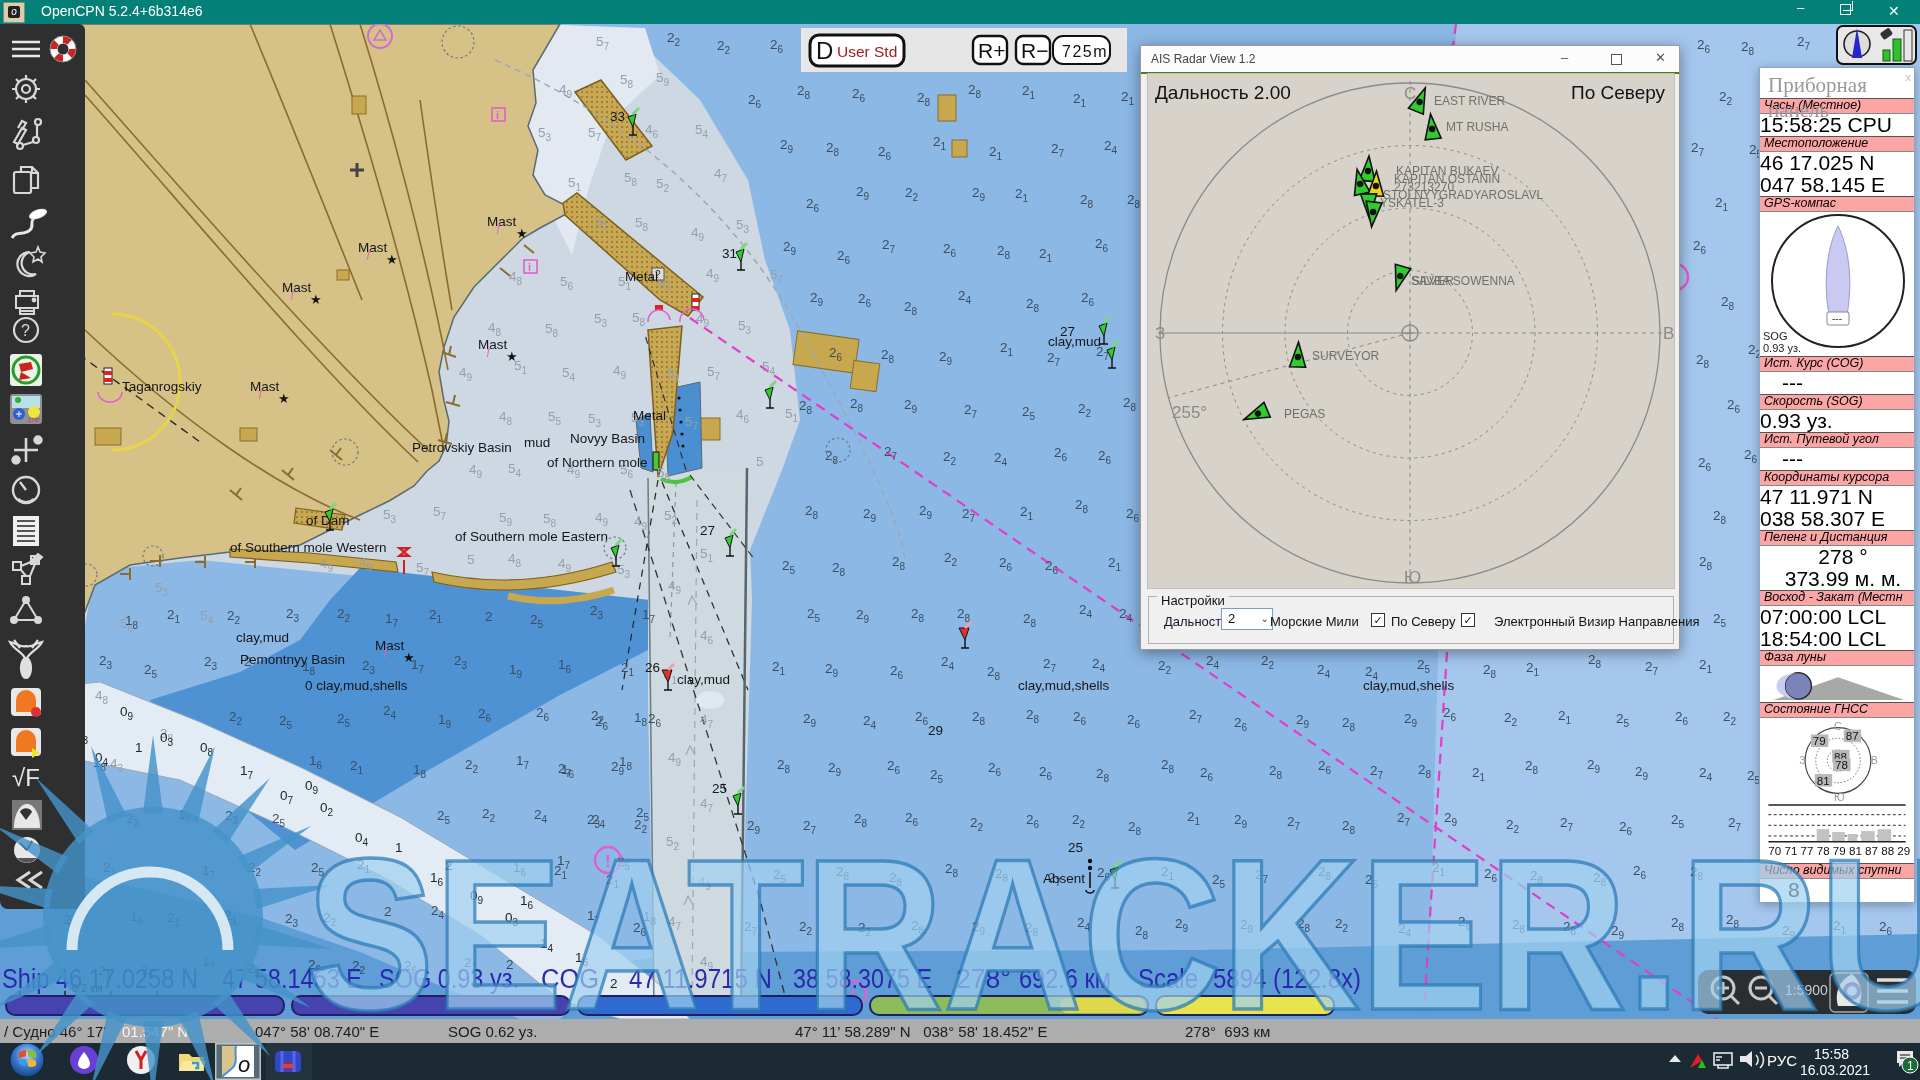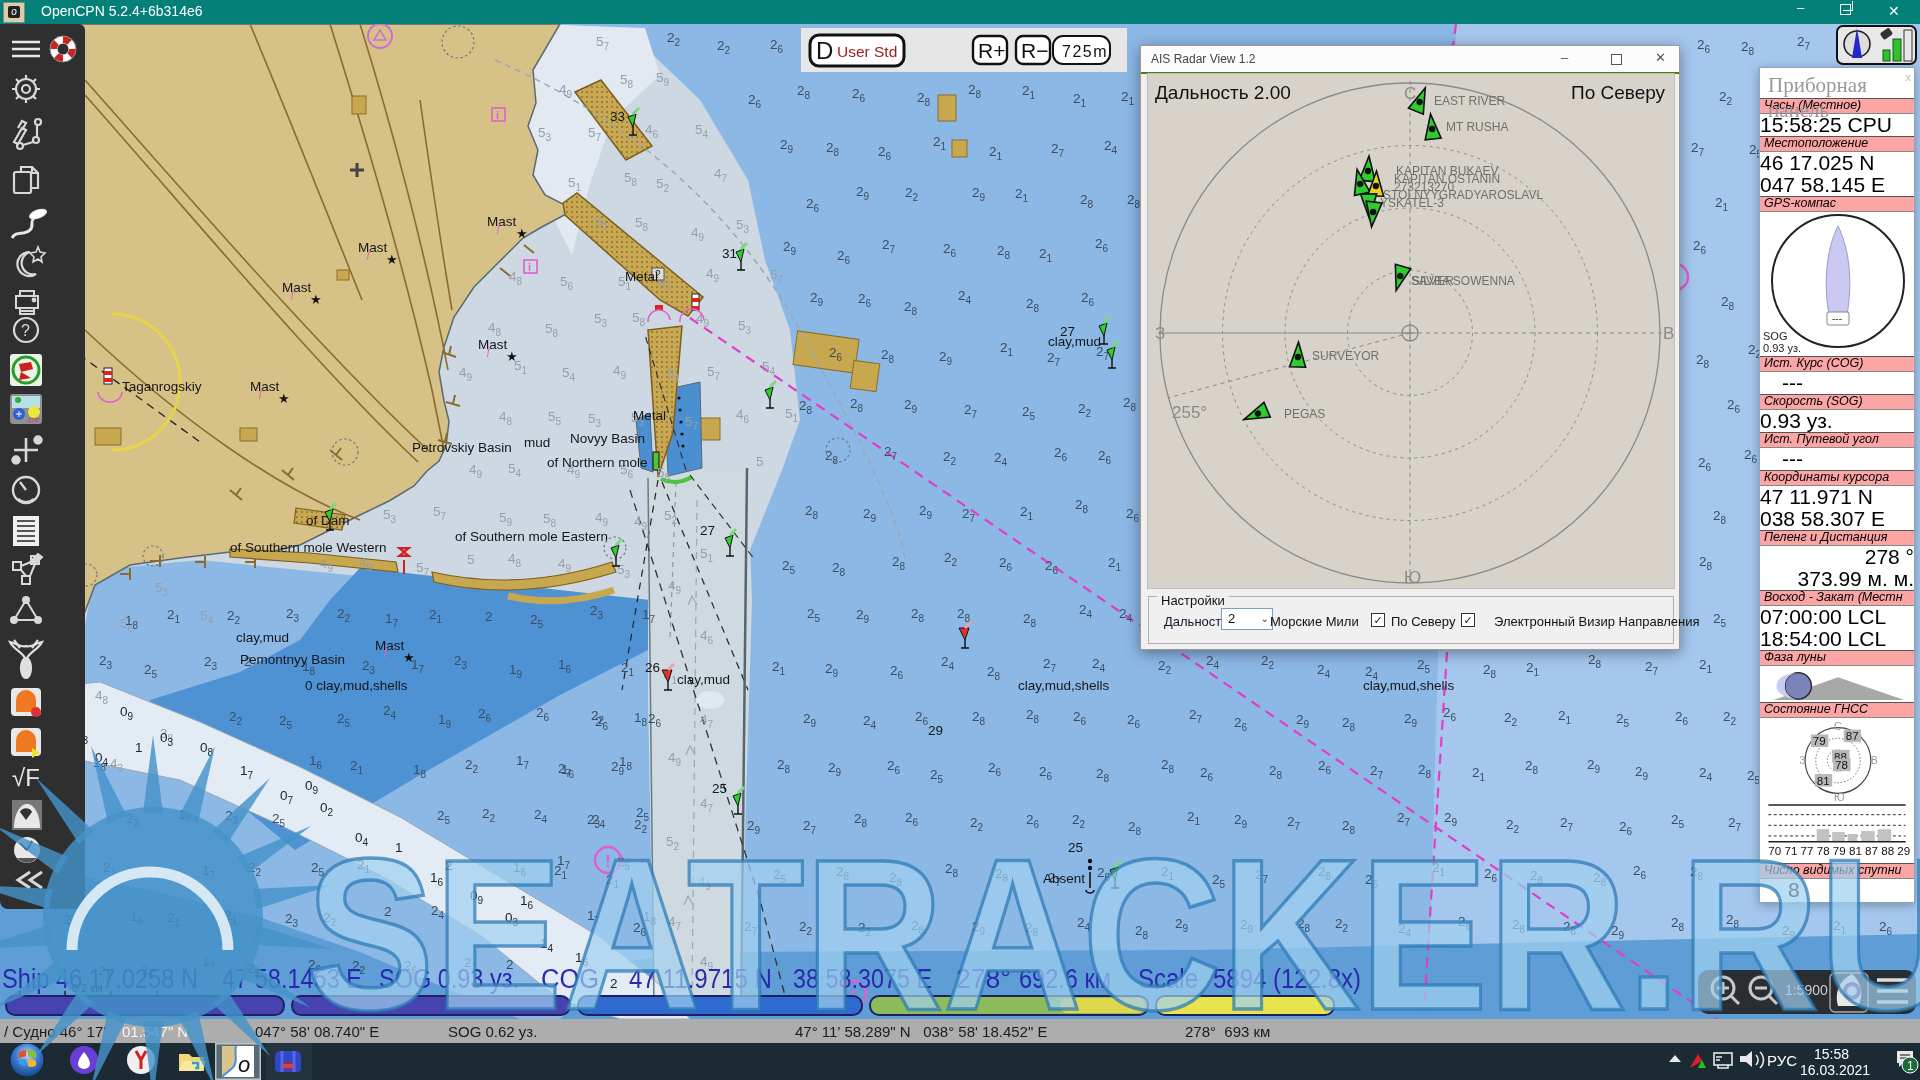--- a/index.html
+++ b/index.html
@@ -986,21 +986,21 @@
 </div>
 <div class="ph">Ист. Курс (COG)</div>
 <div class="pv" style="text-align:left;padding-left:22px;">---</div>
 <div class="ph">Скорость (SOG)</div>
 <div class="pv">0.93 уз.</div>
 <div class="ph">Ист. Путевой угол</div>
 <div class="pv" style="text-align:left;padding-left:22px;">---</div>
 <div class="ph">Координаты курсора</div>
 <div class="pv">47 11.971 N<br>038 58.307 E</div>
 <div class="ph">Пеленг и Дистанция</div>
-<div class="pv" style="text-align:right;padding-left:12px;border-radius:6px;">278 °<br>373.99 м. м.</div>
+<div class="pv" style="text-align:center;padding-left:12px;border-radius:6px;">278 °<br>373.99 м. м.</div>
 <div class="ph">Восход - Закат (Местн</div>
 <div class="pv">07:00:00 LCL<br>18:54:00 LCL</div>
 <div class="ph">Фаза луны</div>
 <div style="position:relative;height:36px;">
 <svg width="154" height="36" viewBox="0 0 154 38">
 <polygon points="10,36 78,12 148,36" fill="#a8a8a8"></polygon>
 <circle cx="36" cy="21" r="14" fill="#7a84b8" stroke="#222" stroke-width="1.4"></circle>
 <path d="M36,7 a14,14 0 0 0 0,28 a18,11 0 0 1 0,-28" fill="#c8ccf0"></path>
 </svg>
 </div>

